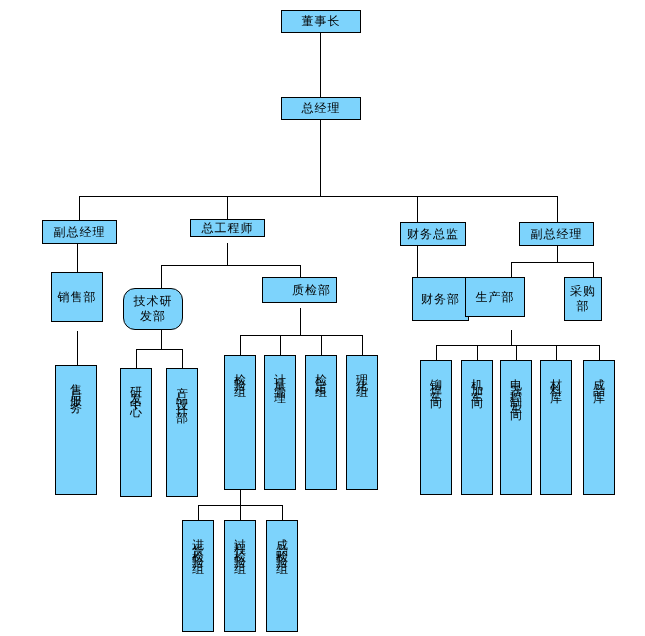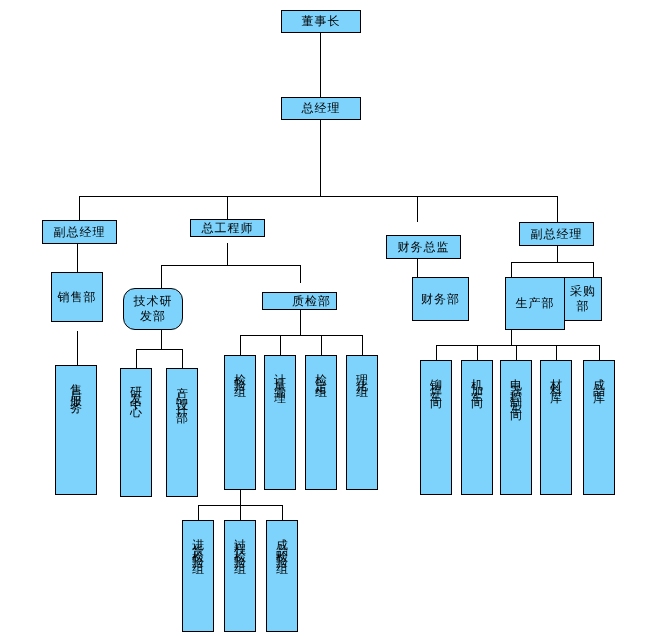--- a/index.html
+++ b/index.html
@@ -104,29 +104,29 @@
     <line x1="198" y1="505" x2="198" y2="520"></line>
     <line x1="240" y1="505" x2="240" y2="520"></line>
     <line x1="282" y1="505" x2="282" y2="520"></line>
   </svg>
 
   <div class="node h" style="left:281px;top:10px;width:80px;height:23px;">董事长</div>
   <div class="node h" style="left:281px;top:97px;width:80px;height:23px;">总经理</div>
 
   <div class="node h" style="left:42px;top:220px;width:75px;height:24px;">副总经理</div>
   <div class="node h" style="left:190px;top:219px;width:75px;height:18px;">总工程师</div>
-  <div class="node h" style="left:386px;top:222px;width:75px;height:24px;margin-top:13px;">财务总监</div>
+  <div class="node h" style="left:400px;top:222px;width:66px;height:24px;">财务总监</div>
   <div class="node h" style="left:519px;top:222px;width:75px;height:24px;">副总经理</div>
 
   <div class="node h" style="left:51px;top:272px;width:52px;height:50px;">销售部</div>
   <div class="node h" style="left:123px;top:288px;width:60px;height:42px;border-radius:12px;">技术研
 发部</div>
-  <div class="node h" style="left:262px;top:292px;width:75px;height:18px;padding-left:24px;">质检部</div>
+  <div class="node h" style="left:262px;top:277px;width:75px;height:26px;padding-left:24px;">质检部</div>
   <div class="node h" style="left:380px;top:277px;width:57px;height:44px;margin-left:32px;">财务部</div>
-  <div class="node h" style="left:465px;top:277px;width:60px;height:53px;margin-left:40px;">生产部</div>
+  <div class="node h" style="left:465px;top:277px;width:60px;height:40px;">生产部</div>
   <div class="node h" style="left:564px;top:277px;width:38px;height:44px;text-align:center;">采购部</div>
 
   <div class="node v" style="left:55px;top:365px;width:42px;height:130px;line-height:40px;">售后服务</div>
   <div class="node v" style="left:120px;top:368px;width:32px;height:129px;">研发中心</div>
   <div class="node v" style="left:166px;top:368px;width:32px;height:129px;">产品设计部</div>
   <div class="node v" style="left:224px;top:355px;width:32px;height:135px;">检验组</div>
   <div class="node v" style="left:264px;top:355px;width:32px;height:135px;">计量管理</div>
   <div class="node v" style="left:305px;top:355px;width:32px;height:135px;">检定组</div>
   <div class="node v" style="left:346px;top:355px;width:32px;height:135px;">理化组</div>
   <div class="node v" style="left:420px;top:360px;width:32px;height:135px;">铆焊车间</div>

